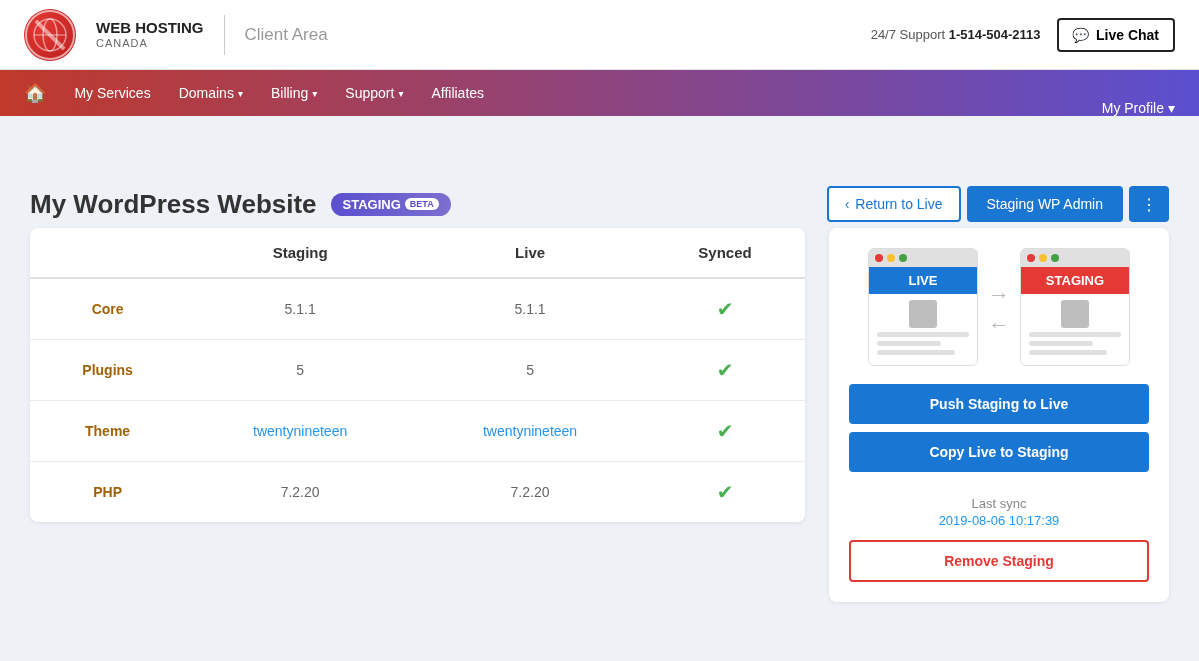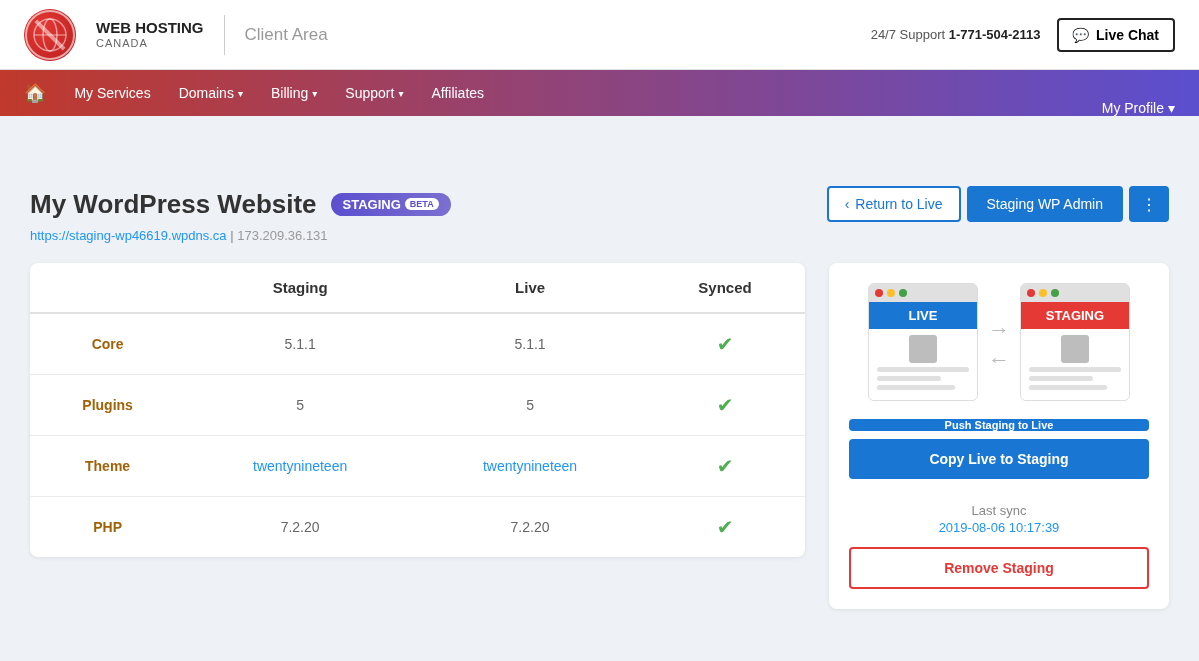--- a/index.html
+++ b/index.html
@@ -175,22 +175,22 @@
     .live-banner { background: #1976d2; }
     .staging-banner { background: #e53935; }
     .browser-content-lines { padding: 6px 8px; }
     .content-line { height: 5px; background: #e0e0e0; border-radius: 3px; margin-bottom: 4px; }
     .content-rect { width: 28px; height: 28px; background: #bdbdbd; border-radius: 3px; margin: 0 auto 4px; }
 
     .arrow-exchange { font-size: 24px; color: #bbb; display: flex; flex-direction: column; align-items: center; gap: 4px; }
 
     .btn-push {
       display: block; width: 100%; background: #1976d2; color: #fff;
-      border: none; border-radius: 4px; 
-      font-size: 11px; font-weight: 600; cursor: pointer; margin-bottom: 8px; text-align: center;
+      border: none; border-radius: 4px; padding: 12px;
+      font-size: 14px; font-weight: 600; cursor: pointer; margin-bottom: 8px; text-align: center;
     }
     .btn-copy {
       display: block; width: 100%; background: #1976d2; color: #fff;
       border: none; border-radius: 4px; padding: 12px;
       font-size: 14px; font-weight: 600; cursor: pointer; margin-bottom: 24px; text-align: center;
     }
     .sync-info { text-align: center; margin-bottom: 12px; font-size: 13px; color: #888; }
     .sync-date { color: #2196f3; font-size: 13px; display: block; margin-top: 2px; }
     .btn-remove {
       display: block; width: 100%; background: #fff; color: #e53935;
@@ -215,21 +215,21 @@
         <div class="brand">WEB HOSTING</div>
         <div class="sub">CANADA</div>
       </div>
     </div>
     <div class="divider-vertical"></div>
     <div class="client-area-text">Client Area</div>
   </div>
   <div class="top-bar-right">
     <div class="support-text">
       <span>24/7 Support</span>
-      <strong>1-771-504-2113</strong>
+      <strong>1-514-504-2113</strong>
     </div>
     <button class="live-chat-btn">
       <span>💬</span>
       <span>Live Chat</span>
     </button>
   </div>
 </div>
 
 <div class="nav-bar">
   <div class="nav-bar-left">
@@ -278,25 +278,20 @@
         <span>‹</span>
         <span>Return to Live</span>
       </button>
       <button class="btn-staging-admin">
         <span>Staging WP Admin</span>
       </button>
       <button class="btn-more">
         <span>⋮</span>
       </button>
     </div>
-  </div>
-  <div class="page-sub">
-    <a>https://staging-wp46619.wpdns.ca</a>
-    <span> | </span>
-    <span class="ip">173.209.36.131</span>
   </div>
 
   <div class="two-col">
 
     <div class="col-main">
       <div class="card">
         <table class="compare-table">
           <thead>
             <tr>
               <th></th>

